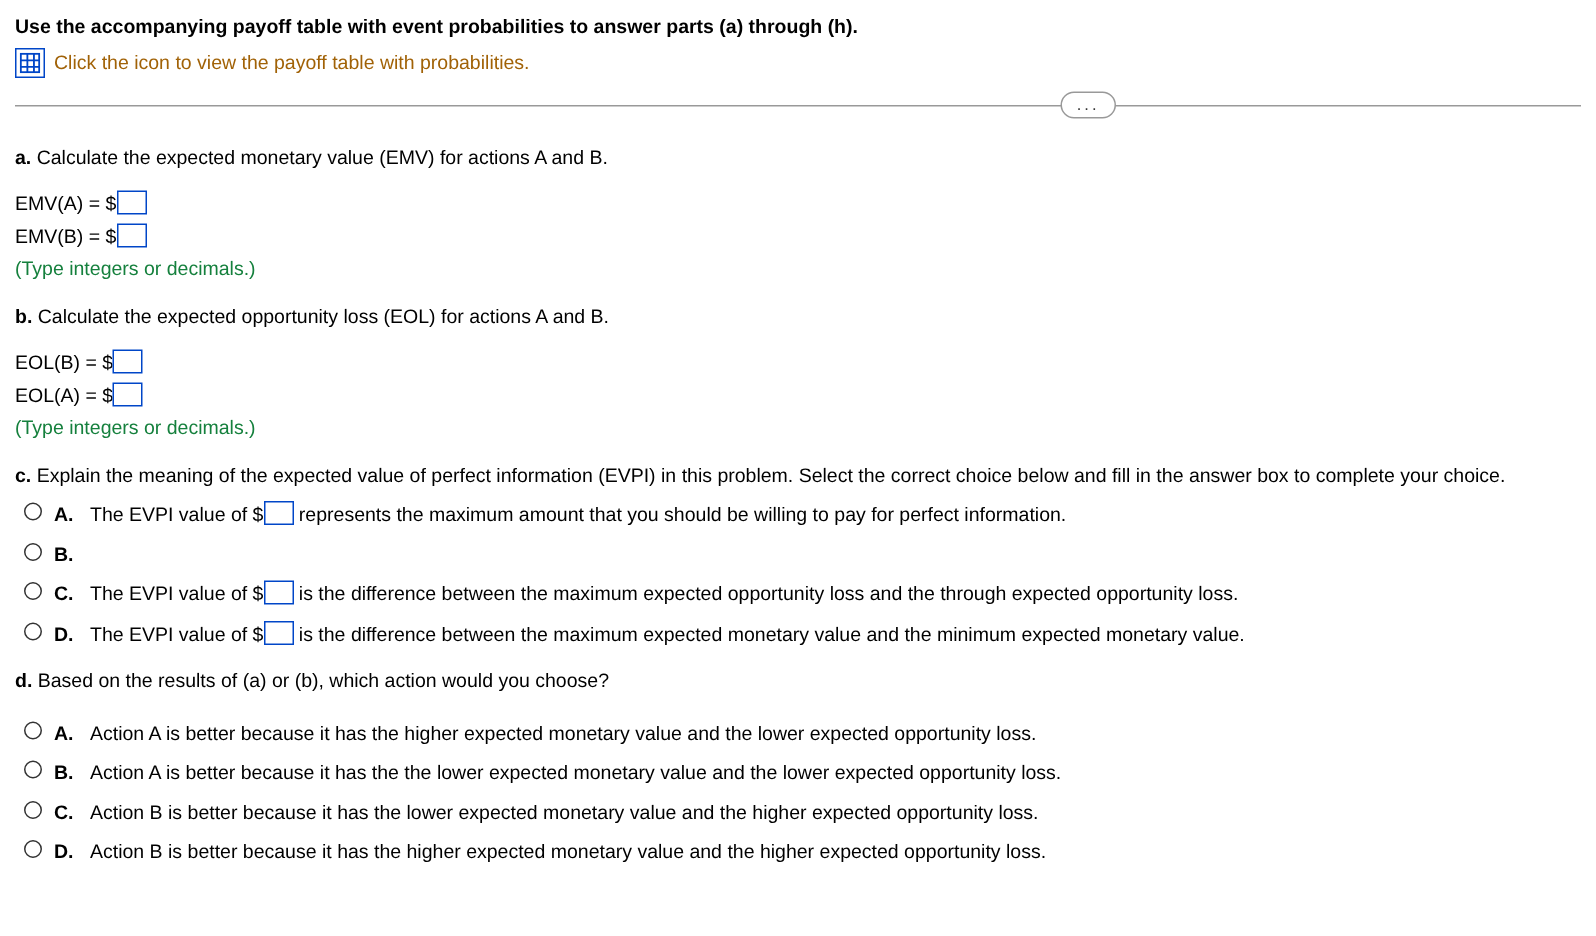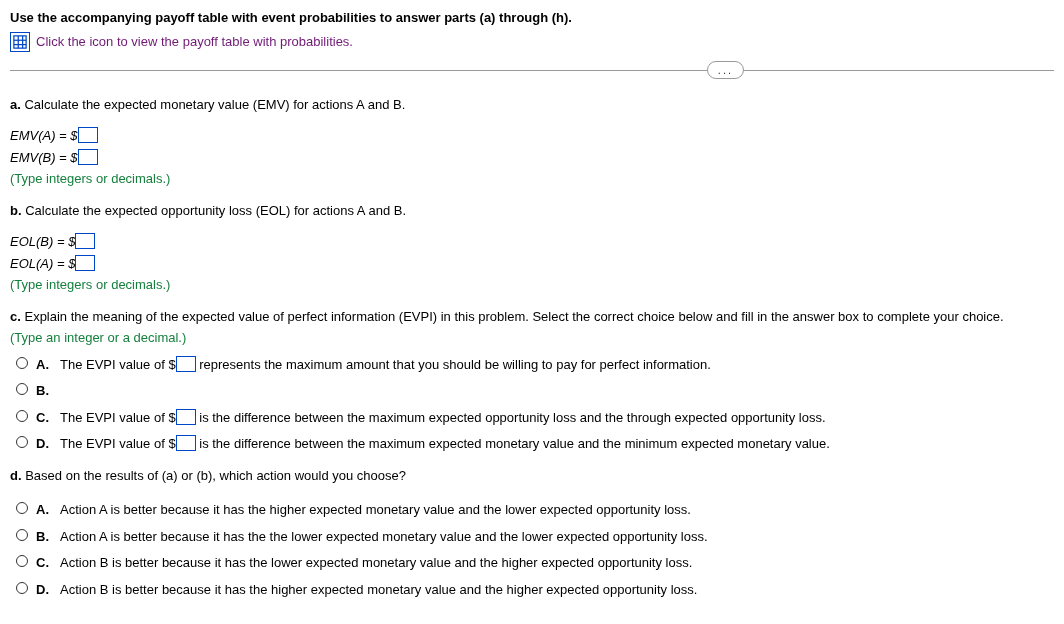--- a/index.html
+++ b/index.html
@@ -14,33 +14,33 @@
   }
   .intro { margin-bottom: 4px; font-weight: bold; }
   .icon-row { display: flex; align-items: center; gap: 6px; margin-bottom: 18px; }
   .table-icon {
     width: 20px; height: 20px;
     border: 1.5px solid #0046c8;
     display: inline-flex; align-items: center; justify-content: center;
     color: #0046c8;
   }
   .table-icon svg { width: 14px; height: 14px; }
-  .link-text { color: #701a75; }
+  .link-text { color: #a16207; }
   .hr-container { position: relative; margin: 14px 0 24px 0; }
   hr { border: none; border-top: 1px solid #999; }
   .ellipsis-badge {
     position: absolute; right: 310px; top: -9px;
     background: #fff;
     border: 1px solid #999; border-radius: 10px;
     padding: 0 10px; font-size: 11px; color: #333;
     letter-spacing: 2px; line-height: 16px;
   }
   .section { margin-bottom: 12px; }
   .part-label { font-weight: bold; }
-  .eq-line { margin: 2px 0; font-style: italic; }
+  .eq-line { margin: 2px 0; }
   .inputbox {
     display: inline-block;
     width: 20px; height: 16px;
     border: 1.5px solid #0046c8;
     vertical-align: text-bottom;
     background: #fff;
   }
   .hint { color: #15803d; margin-top: 2px; }
   .choice-row { display: flex; align-items: baseline; gap: 8px; margin: 6px 0 6px 6px; }
   .radio {
@@ -99,21 +99,20 @@
   <div class="eq-line">
     <span>EOL(A) = $</span><span class="inputbox"></span>
   </div>
   <div class="hint">(Type integers or decimals.)</div>
 </div>
 
 <div class="section">
   <div>
     <span class="part-label">c.</span><span> Explain the meaning of the expected value of perfect information (EVPI) in this problem. Select the correct choice below and fill in the answer box to complete your choice.</span>
   </div>
-  <div class="hint">(Type an integer or a decimal.)</div>
 
   <div class="choice-row">
     <span class="radio"></span>
     <span class="choice-label">A.</span>
     <span class="choice-text">
       <span>The EVPI value of $</span><span class="inputbox"></span><span> represents the maximum amount that you should be willing to pay for perfect information.</span>
     </span>
   </div>
   <div class="choice-row">
     <span class="radio"></span>

